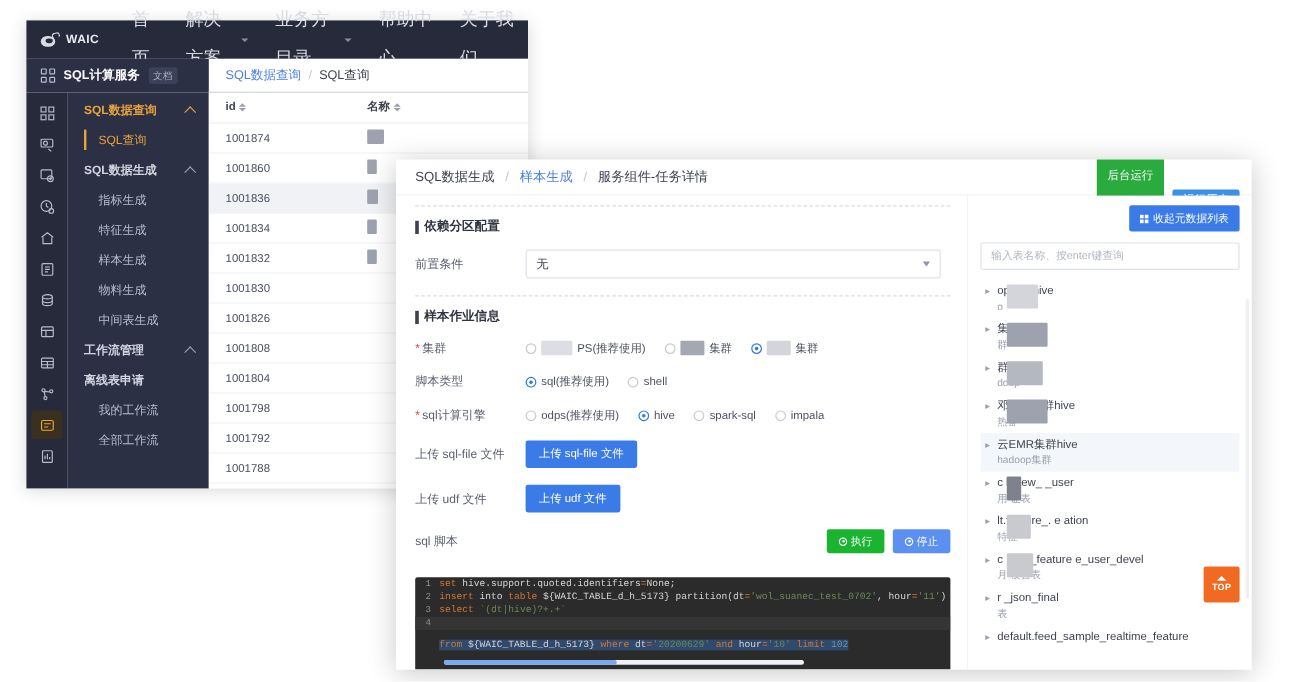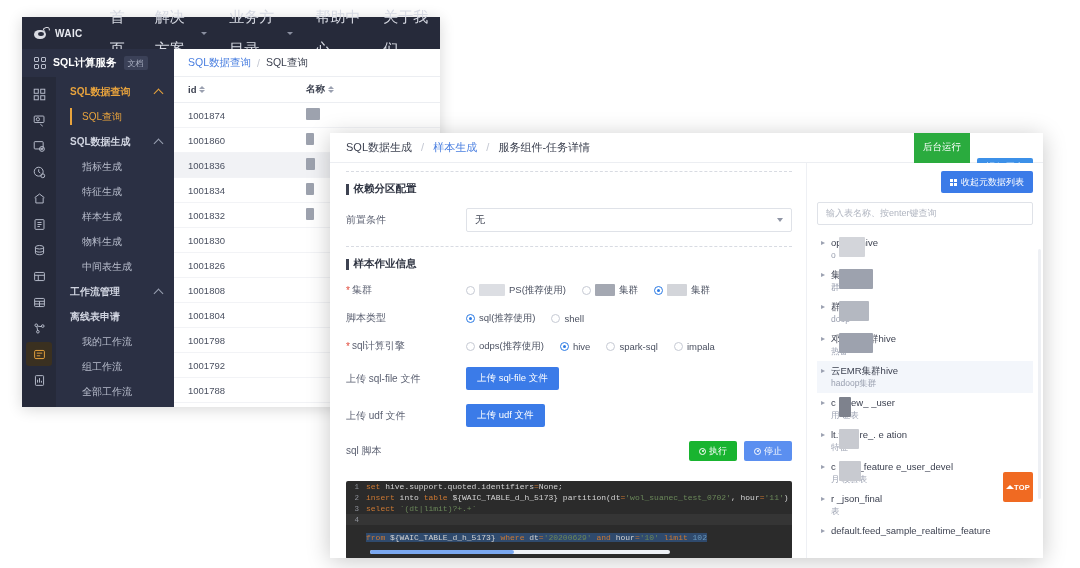--- a/index.html
+++ b/index.html
@@ -163,21 +163,21 @@
   }
   .fw-left-inner { padding: 8px 14px 0 16px; }
   .dashline { border-top:1px dashed #d8dbe2; margin-bottom: 10px;}
 
   .sec-title {
     font-size:10.5px; font-weight:700; color:#2f3442; display:flex; align-items:center;
     gap:5px; margin-bottom: 12px;
   }
   .sec-title:before { content:""; width:2.5px; height:11px; background:#3d4251; display:block;}
 
-  .frow { display:flex; align-items:center; margin-bottom:14px; font-size:10px;gap:28px;}
+  .frow { display:flex; align-items:center; margin-bottom:14px; font-size:10px;}
   .flabel {
     width: 92px; color:#5b6071; font-size:10px; display:flex; align-items:center; gap:2px;
     flex-shrink:0;
   }
   .req { color:#e24a3c; font-size:10px; }
   .fselect {
     flex:1; height:24px; border:1px solid #dfe2e8; border-radius:2px;
     display:flex; align-items:center; justify-content:space-between;
     padding: 0 8px; font-size:10px; color:#3d4251; background:#fff; cursor:pointer;
     max-width: 346px;
@@ -267,21 +267,21 @@
   .texp {
     width:8px; flex-shrink:0; color:#9aa0b0; font-size:8px; line-height:12px; text-align:center;
   }
   .tbody2 { flex:1; min-width:0; }
   .tline1 { color:#3d4251; line-height:12px; white-space:nowrap; overflow:hidden;}
   .tline2 { color:#9aa0b0; font-size:8.5px; line-height:12px; white-space:nowrap; overflow:hidden;}
 
   .top-btn {
     position:absolute; right:10px; bottom: 56px; width:30px; height:30px;
     background:#f06a22; color:#fff; border-radius:2px; display:flex;
-    flex-direction:row; align-items:center; justify-content:center;
+    flex-direction:column; align-items:center; justify-content:center;
     font-size:7.5px; font-weight:700; cursor:pointer; letter-spacing:.3px;
   }
   .top-btn .arw {
     width:0;height:0;border-left:4px solid transparent;border-right:4px solid transparent;
     border-bottom:4.5px solid #fff; margin-bottom:1px;
   }
   .vscroll {
     position:absolute; right:2px; top:86px; width:3px; height:250px; background:#eef0f4; border-radius:2px;
   }
 </style>
@@ -452,23 +452,20 @@
         </div>
         <div class="menu-group">
           <span>工作流管理</span>
           <span class="chev"></span>
         </div>
         <div class="menu-group">
           <span>离线表申请</span>
         </div>
         <div class="menu-sub">
           <span>我的工作流</span>
-        </div>
-        <div class="menu-sub">
-          <span>组工作流</span>
         </div>
         <div class="menu-sub">
           <span>全部工作流</span>
         </div>
       </div>
 
       <div class="table-col">
         <div class="tbl-head">
           <div class="th-id">
             <span>id</span>
@@ -668,21 +665,21 @@
             <div class="code-line">
               <span class="ln">1</span>
               <span class="code-txt"><span class="k">set</span> hive.support.quoted.identifiers<span class="k">=</span>None;</span>
             </div>
             <div class="code-line">
               <span class="ln">2</span>
               <span class="code-txt"><span class="k">insert</span> into <span class="k">table</span> ${WAIC_TABLE_d_h_5173} partition(dt<span class="k">=</span><span class="s">'wol_suanec_test_0702'</span>, hour<span class="k">=</span><span class="s">'11'</span>)</span>
             </div>
             <div class="code-line">
               <span class="ln">3</span>
-              <span class="code-txt"><span class="k">select</span> <span class="s">`(dt|limit)?+.+`</span></span>
+              <span class="code-txt"><span class="k">select</span> <span class="s">`(dt|hive)?+.+`</span></span>
             </div>
             <div class="code-line hl">
               <span class="ln">4</span>
               <span class="code-txt sel-bg"><span class="k">from</span> ${WAIC_TABLE_d_h_5173} <span class="k">where</span> dt<span class="k">=</span><span class="s">'20200629'</span> <span class="k">and</span> hour<span class="k">=</span><span class="s">'10'</span> <span class="k">limit</span> <span class="n">102</span></span>
             </div>
           </div>
         </div>
         <div class="hscroll">
             <i></i>
           </div>

